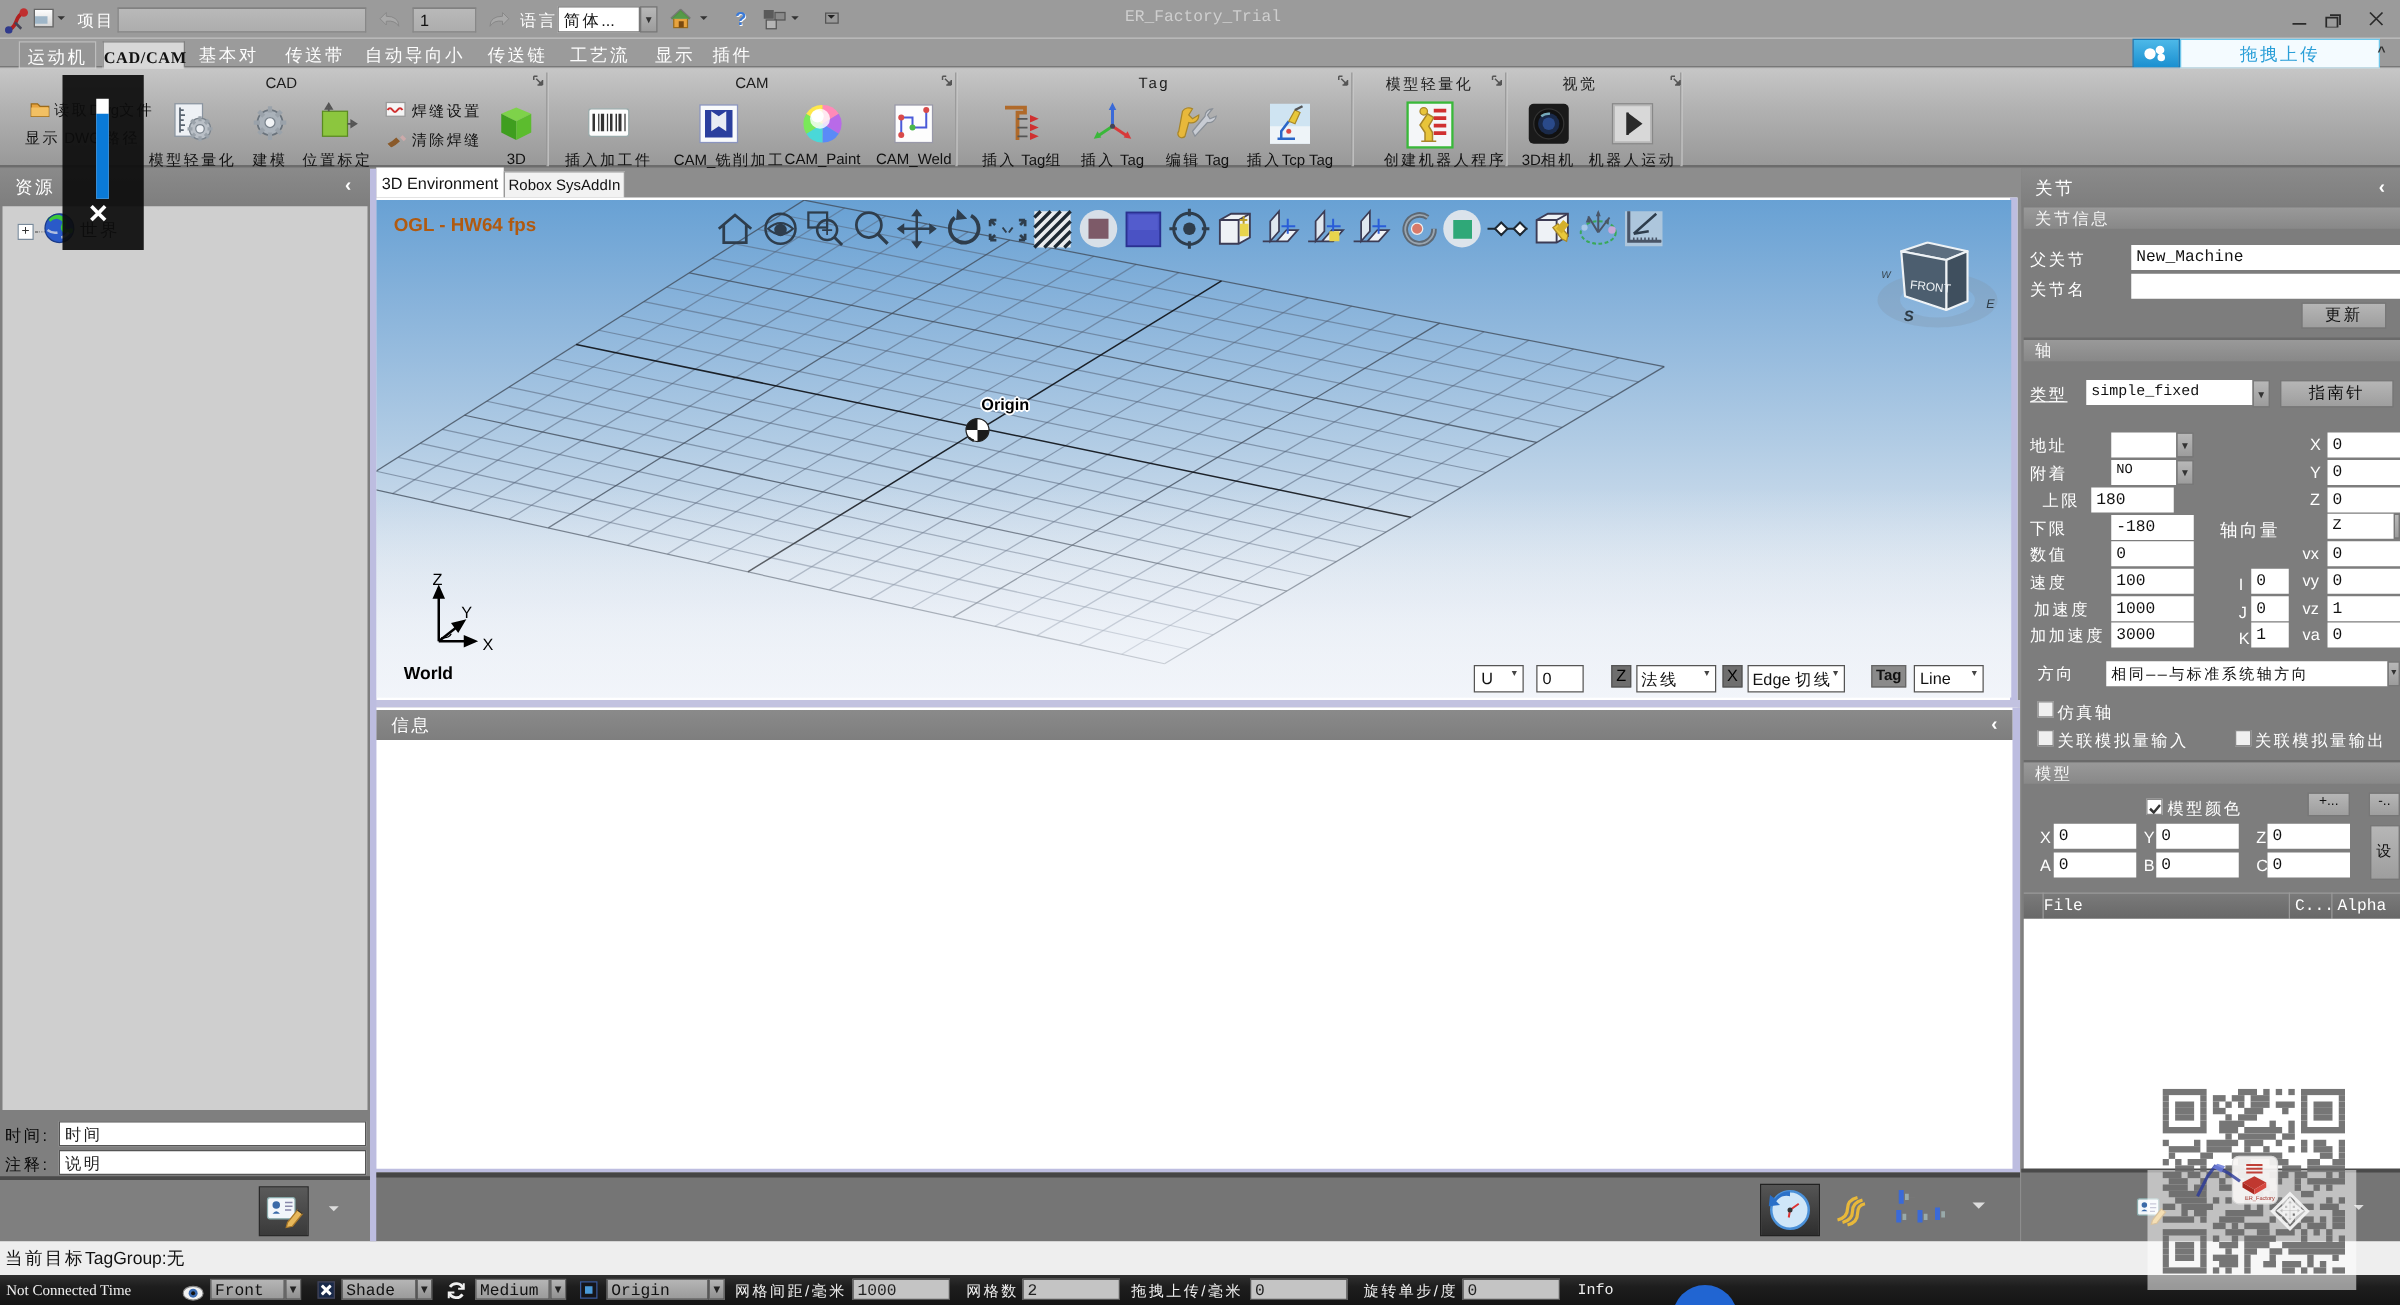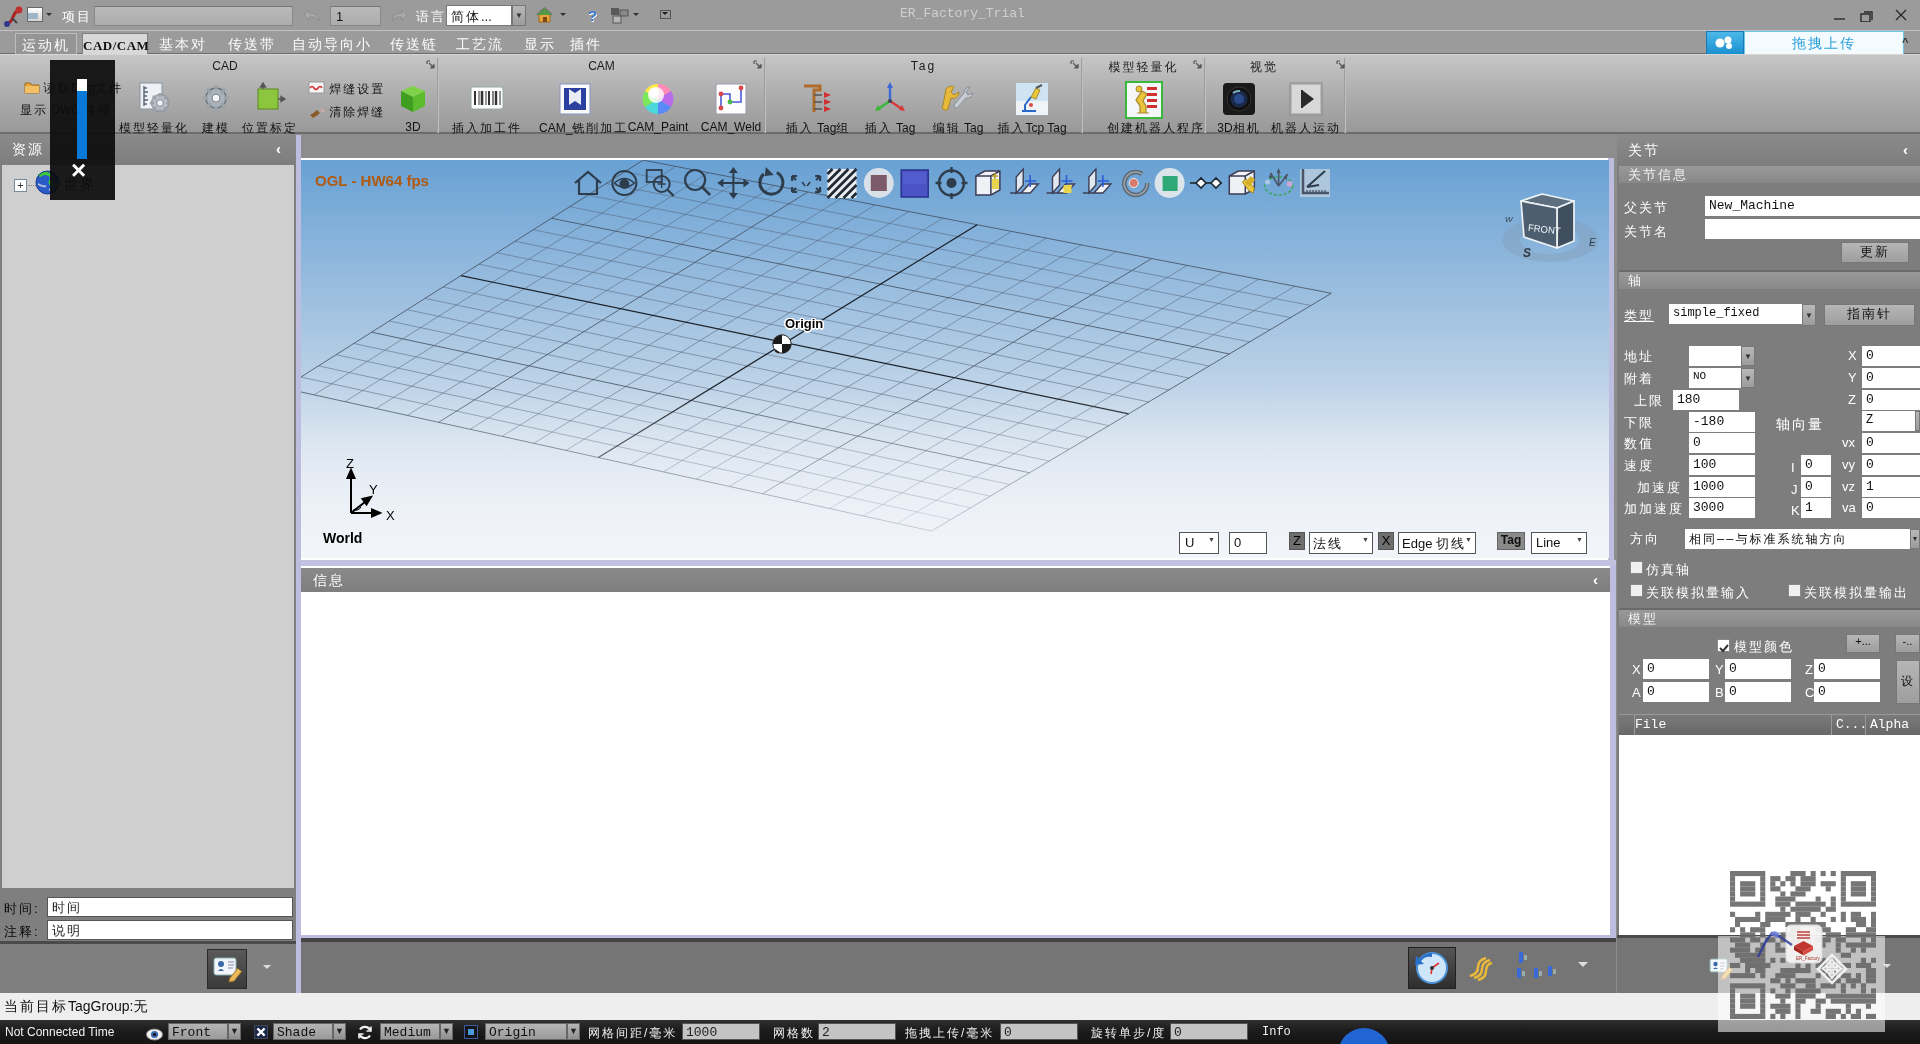--- a/index.html
+++ b/index.html
@@ -363,20 +363,24 @@
         <path d="M10 21 q3 -4 6 0 z" fill="#3a6aa8"></path>
         <path d="M20 12 h6 M20 15 h6 M20 18 h5" stroke="#88a" stroke-width="1.2"></path>
         <path d="M22 28 l8 -10 4 3 -8 10 -5 1 z" fill="#e8b85a" stroke="#a8782a"></path>
         <path d="M30 18 l4 3" stroke="#333"></path>
       </svg>
   </div>
   <div class="abs" style="left:263px;top:830px;width:0;height:0;border:4px solid transparent;border-top-color:#ddd"></div>
 </div>
 
 <div class="abs" id="vpwrap">
+  <div class="abs" id="vptabs" style="background:#8d8d8d">
+    <div class="abs vtab" style="left:5px;width:102px;height:24px;top:-1px;">3D Environment</div>
+    <div class="abs vtab" style="left:107px;width:97px;top:2px;height:22px;background:#f2f2f2;border:1px solid #999;font-size:12px;white-space:nowrap;line-height:21px">Robox SysAddIn</div>
+  </div>
   <div class="abs" id="vpinner">
       <div id="sky">
     <div class="abs" id="ogl">OGL - HW64 fps</div>
     <svg width="1308" height="398" viewBox="0 0 1308 398" style="position:absolute;left:0;top:0">
 <g stroke="#56647a" stroke-opacity="0.55" stroke-width="1" fill="none">
             <path d="M13.1 234.9L374.7 6.4"></path>
             <path d="M44.0 241.7L407.5 12.8"></path>
             <path d="M75.0 248.5L440.4 19.1"></path>
             <path d="M106.3 255.4L473.5 25.5"></path>
             <path d="M169.2 269.3L540.3 38.4"></path>
@@ -619,21 +623,21 @@
     <div class="abs rpinput" style="left:72px;top:233px;width:52px;font-size:11px;font-family:'Liberation Mono',monospace">NO</div>
     <div class="abs ddarrow" style="left:124px;top:233px;width:14px;height:20px;font-size:8px;line-height:19px">▼</div>
   <div class="abs rplabel cjk" style="left:17px;top:257px">上限</div>
     <div class="abs rpinput" style="left:56px;top:255px;width:66px">180</div>
   <div class="abs rplabel cjk" style="left:7px;top:279px">下限</div>
     <div class="abs rpinput" style="left:72px;top:277px;width:66px">-180</div>
   <div class="abs rplabel cjk" style="left:7px;top:300px">数值</div>
     <div class="abs rpinput" style="left:72px;top:298px;width:66px">0</div>
   <div class="abs rplabel cjk" style="left:7px;top:322px">速度</div>
     <div class="abs rpinput" style="left:72px;top:320px;width:66px">100</div>
-  <div class="abs rplabel cjk" style="left:20px;top:344px">加速度</div>
+  <div class="abs rplabel cjk" style="left:10px;top:344px">加速度</div>
     <div class="abs rpinput" style="left:72px;top:342px;width:66px">1000</div>
   <div class="abs rplabel cjk" style="left:7px;top:365px">加加速度</div>
     <div class="abs rpinput" style="left:72px;top:363px;width:66px">3000</div>
   <div class="abs rplabel" style="left:231px;top:213px">X</div>
     <div class="abs rpinput" style="left:245px;top:211px;width:58px">0</div>
   <div class="abs rplabel" style="left:231px;top:235px">Y</div>
     <div class="abs rpinput" style="left:245px;top:233px;width:58px">0</div>
   <div class="abs rplabel" style="left:231px;top:257px">Z</div>
     <div class="abs rpinput" style="left:245px;top:255px;width:58px">0</div>
   <div class="abs rplabel cjk" style="left:159px;top:281px;font-size:14px">轴向量</div>
@@ -732,21 +736,21 @@
         <path d="M5 14 q2.5 -3 5 0 z" fill="#3a6aa8"></path>
         <path d="M12 8 h5 M12 11 h5 M12 14 h4" stroke="#88a" stroke-width="1"></path>
         <path d="M14 21 l7 -9 3.5 2.6 -7 9 -4.5 1 z" fill="#e8b85a" stroke="#a8782a"></path>
       </svg></div>
   <div class="abs" style="left:1587px;top:22px;width:0;height:0;border:4.5px solid transparent;border-top-color:#ddd"></div>
 </div>
 <div class="abs" id="taggroup">
     <span class="abs" style="left:4px;top:5px"><span class="cjk">当前目标</span>TagGroup:<span class="cjk">无</span></span>
   </div>
 <div class="abs" id="statusbar">
-  <span class="sb sblabel" style="left:5px;top:5px;font-family:Liberation Sans, sans-serif">Not Connected Time</span>
+  <span class="sb sblabel" style="left:5px;top:5px;font-family:Liberation Serif, serif">Not Connected Time</span>
   <svg class="sb" style="left:146px;top:6px" width="17" height="12" viewBox="0 0 17 12">
       <ellipse cx="8.5" cy="6" rx="8" ry="5.5" fill="#f2f2f2" stroke="#888"></ellipse>
       <circle cx="8.5" cy="6" r="3.6" fill="#3a6ab0"></circle>
       <circle cx="8.5" cy="6" r="1.6" fill="#111"></circle>
     </svg>
   <span class="sb sbdd" style="left:168px;width:60px">Front</span>
   <span class="sb sbarrow" style="left:228px">▼</span>
   <span class="sb" style="left:254px;width:14px;height:14px;top:5px;background:#1a2a4a;border:1px solid #445"><svg width="12" height="12" viewBox="0 0 12 12">
         <path d="M2.5 2.5 l7 7 M9.5 2.5 l-7 7" stroke="#fff" stroke-width="2.4"></path>
         <path d="M2.5 2.5 l7 7 M9.5 2.5 l-7 7" stroke="#fff" stroke-width="1"></path>

